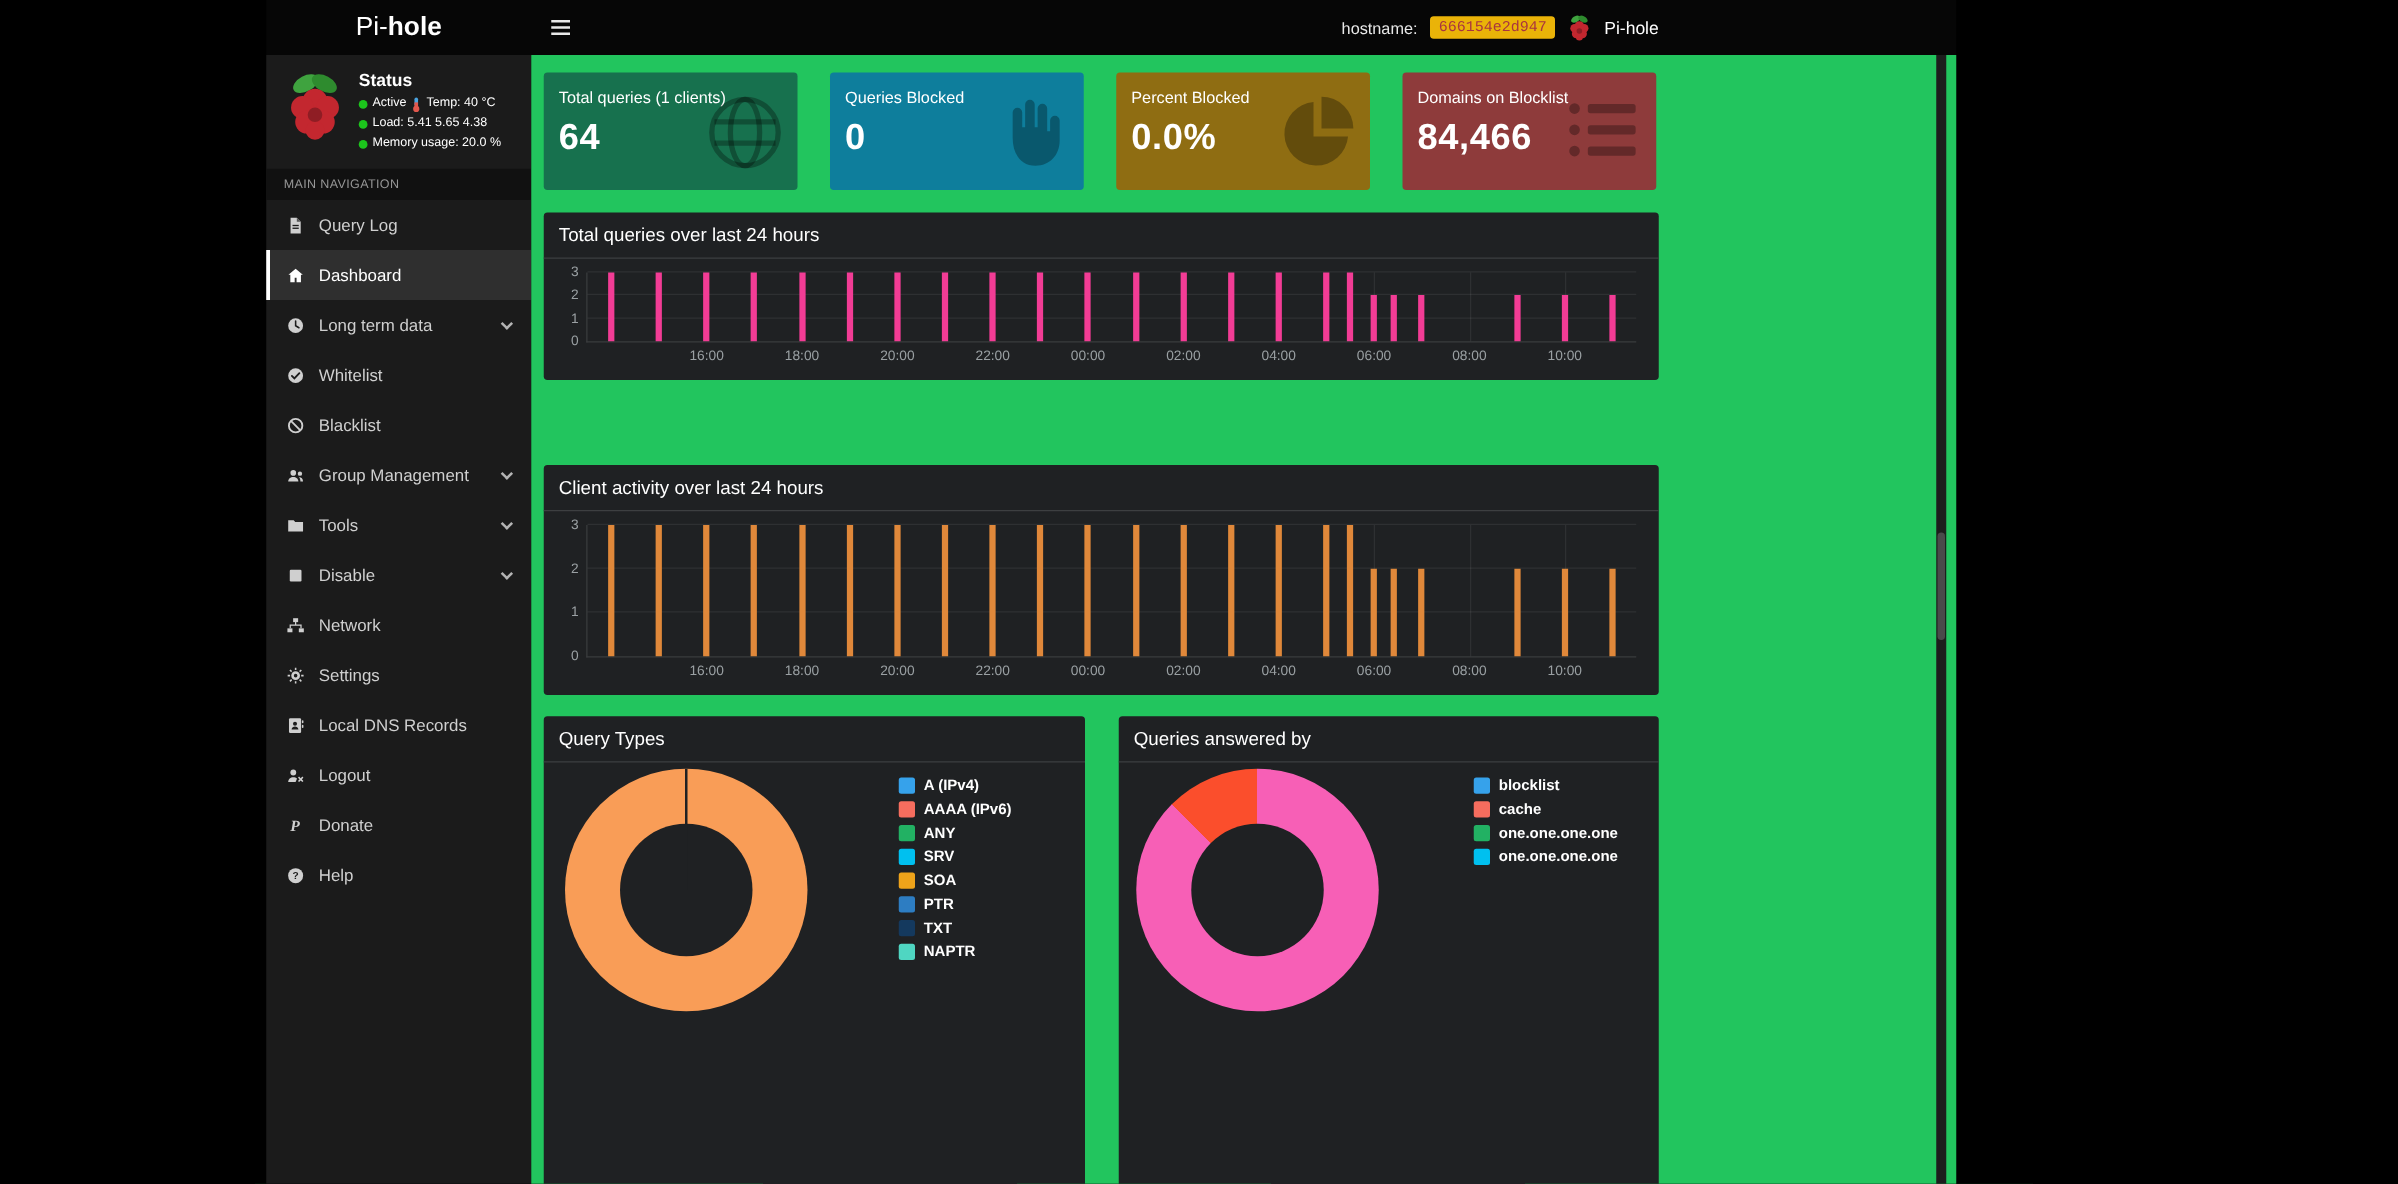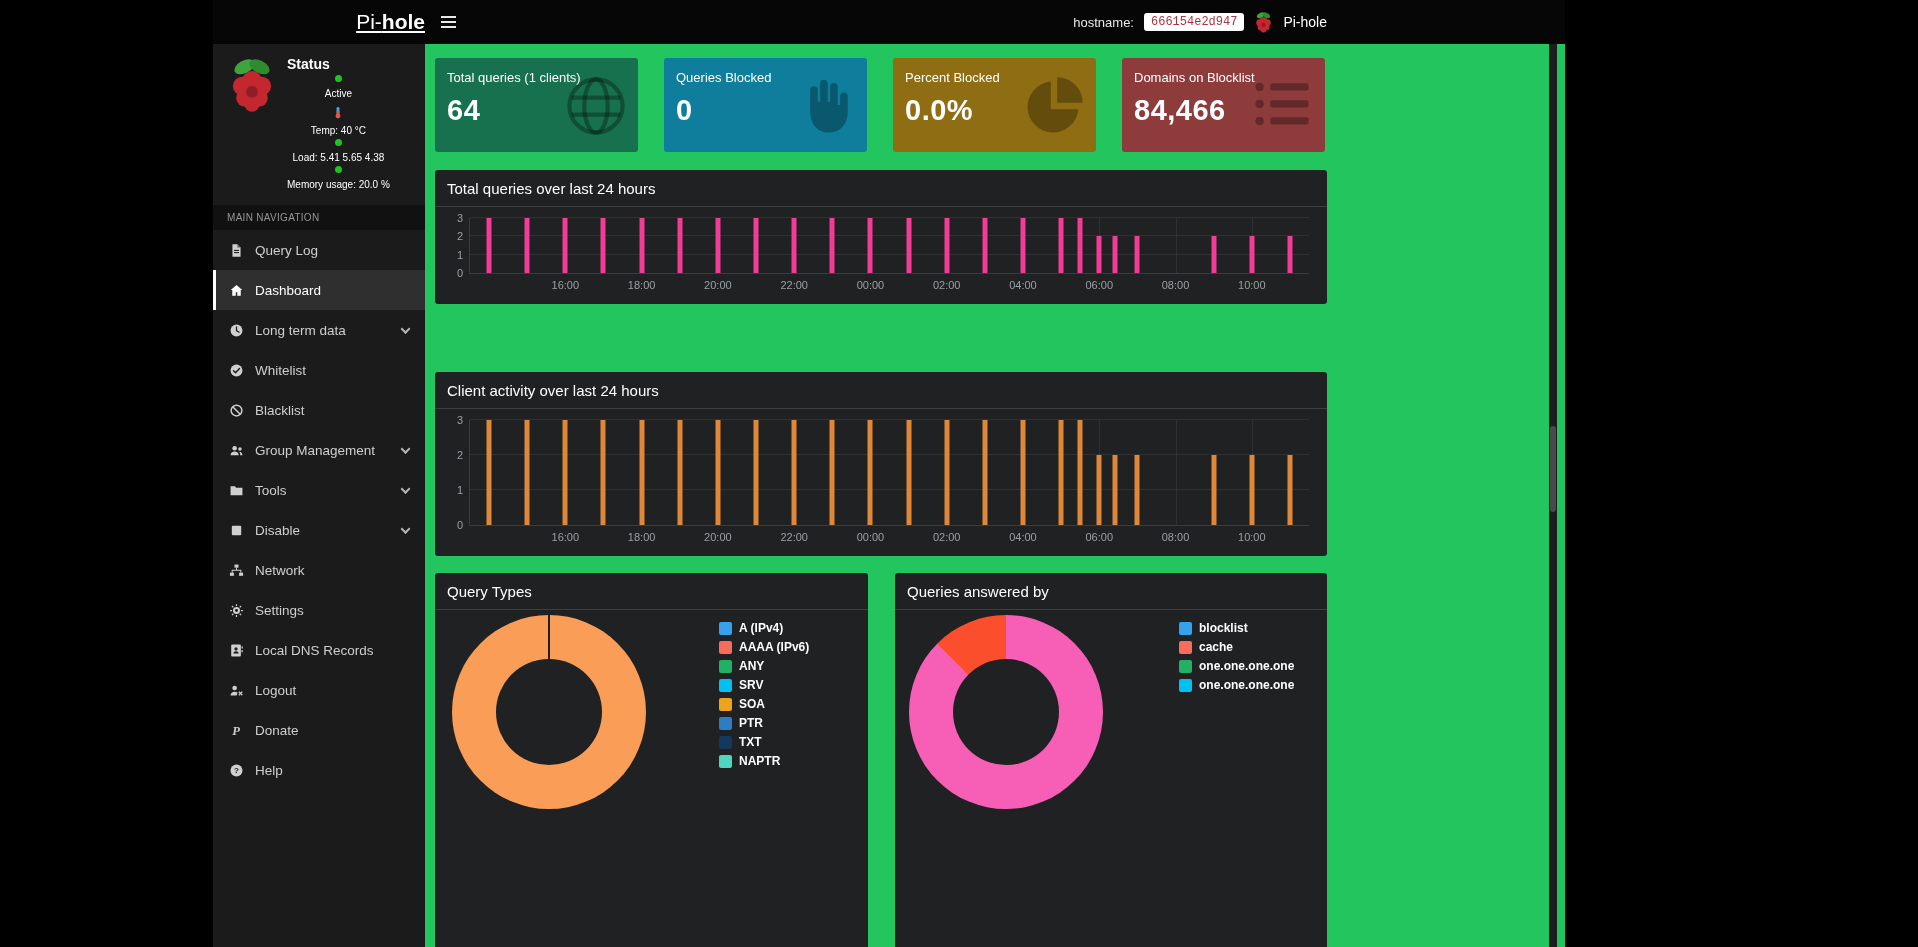--- a/index.html
+++ b/index.html
@@ -5,39 +5,39 @@
 <style>
   * { box-sizing:border-box; margin:0; padding:0; }
   html,body { width:1918px; height:947px; background:#000; overflow:hidden;
               font-family:"Liberation Sans", sans-serif; }
   a { text-decoration:none; color:inherit; }
   .app { position:absolute; left:213px; top:0; width:1352px; height:947px; background:#000; }
 
   
   .navbar { position:absolute; left:0; top:0; right:0; height:44px; background:#060606; z-index:5; }
   .brand { position:absolute; left:0; top:0; width:212px; height:44px; display:flex;
-           align-items:center; justify-content:flex-end; color:#fff; font-size:21px; cursor:pointer;text-decoration:underline; }
+           align-items:center; justify-content:center; color:#fff; font-size:21px; cursor:pointer; }
   .brand b { font-weight:700; }
   .hamburger { position:absolute; left:228px; top:0; height:44px; display:flex; flex-direction:column;
                justify-content:center; gap:3px; background:none; border:none; cursor:pointer; }
   .hamburger i { display:block; width:15px; height:2px; background:#e8e8e8; }
   .nav-right { position:absolute; right:238px; top:0; height:44px; display:flex; align-items:center;
                gap:10px; color:#e8e8e8; font-size:13px; }
-  .hostname-badge { background:#ffffff; color:#a9353f; font-family:"Liberation Mono", monospace;
+  .hostname-badge { background:#eab308; color:#a9353f; font-family:"Liberation Mono", monospace;
                     font-size:12px; padding:2px 7px; border-radius:3px; }
   .rasp-sm { width:19px; height:22px; display:inline-flex; }
   .nav-brand-label { font-size:14px; color:#fff; }
 
   
   .sidebar { position:absolute; left:0; top:44px; width:212px; bottom:0; background:#1b1b1b; }
   .user-panel { display:flex; gap:10px; padding:12px 8px 8px 14px; }
   .logo-rasp { width:50px; height:58px; flex:none; }
   .status-title { color:#fff; font-size:14px; font-weight:700; margin-bottom:3px; }
   .status-row { display:flex; align-items:center; gap:4px; color:#fff; font-size:10px;
-                line-height:1.6; white-space:nowrap;flex-direction:column; }
+                line-height:1.6; white-space:nowrap; }
   .dot { width:7px; height:7px; border-radius:50%; background:#1cc41c; flex:none; }
   .section-header { margin-top:4px; background:#111; color:#969696; font-size:10px;
                     letter-spacing:.3px; padding:7px 14px; }
   .menu { list-style:none; }
   .menu-item { position:relative; display:flex; align-items:center; gap:11px; height:40px;
                padding:0 14px 0 16px; color:#cfcfcf; font-size:13.5px; cursor:pointer; }
   .menu-item.active { background:#2f2f2f; color:#fff; border-left:3px solid #fff; padding-left:13px; }
   .mi { width:15px; height:15px; flex:none; display:inline-flex; }
   .mi svg { width:100%; height:100%; }
   .chevron { position:absolute; right:16px; top:50%; width:7px; height:7px;

